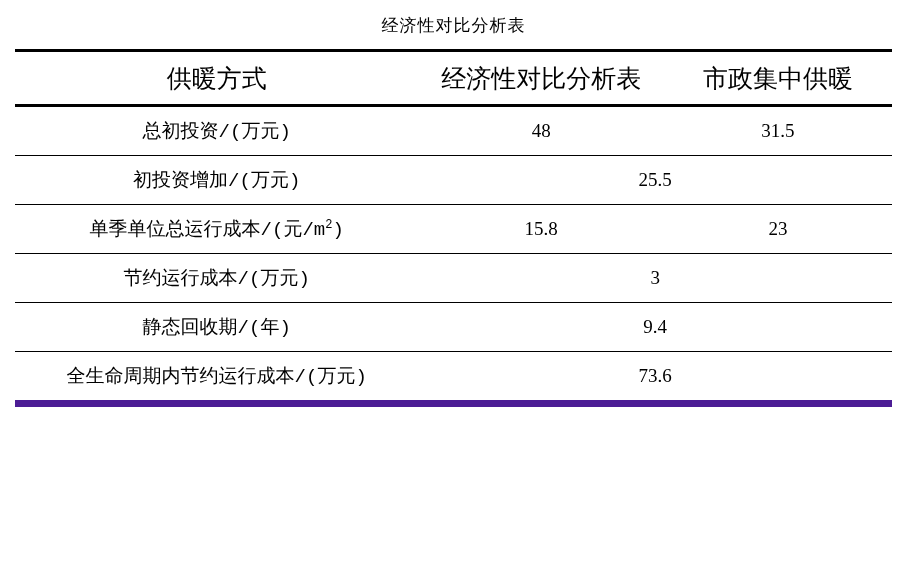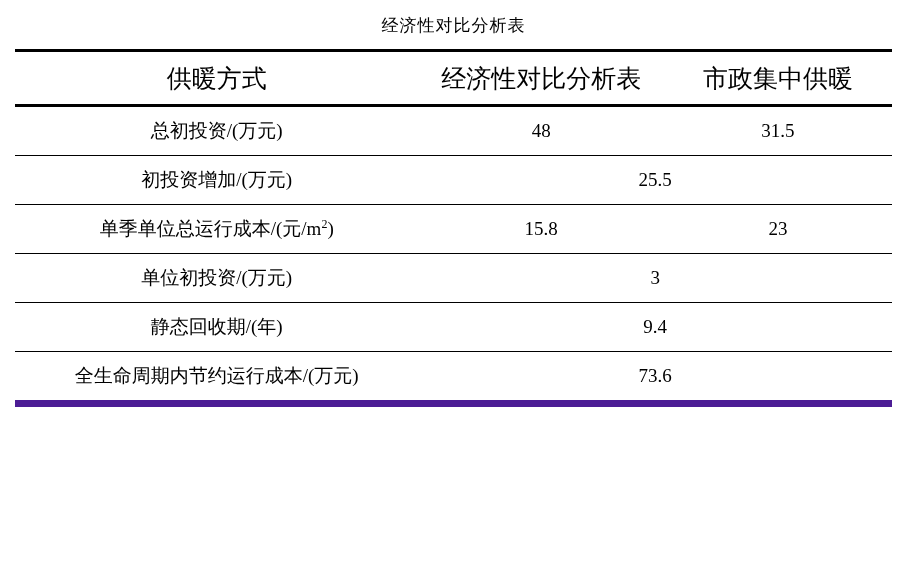--- a/index.html
+++ b/index.html
@@ -55,20 +55,21 @@
   }
   tr.header-row th {
     height: 52px;
     font-size: 25px;
   }
   tr.data-row td {
     height: 48px;
   }
   .label-cell {
     font-size: 19px;
+    font-family: Liberation Mono, monospace;
   }
   .sup {
     font-size: 12px;
     vertical-align: super;
     line-height: 0;
   }
   .merged {
     text-align: center;
   }
 </style>
@@ -106,21 +107,21 @@
       </tr>
 
 
       <tr class="data-row row-top-thin">
         <td class="label-cell"><span>单季单位总运行成本/(元/m</span><span class="sup">2</span><span>)</span></td>
         <td>15.8</td>
         <td>23</td>
       </tr>
 
       <tr class="data-row row-top-thin">
-        <td class="label-cell">单位初投资/(万元)</td>
+        <td class="label-cell">节约运行成本/(万元)</td>
         <td class="merged" colspan="2">3</td>
       </tr>
 
       <tr class="data-row row-top-thin">
         <td class="label-cell">静态回收期/(年)</td>
         <td class="merged" colspan="2">9.4</td>
       </tr>
 
       <tr class="data-row row-top-thin row-bottom-thick">
         <td class="label-cell">全生命周期内节约运行成本/(万元)</td>

